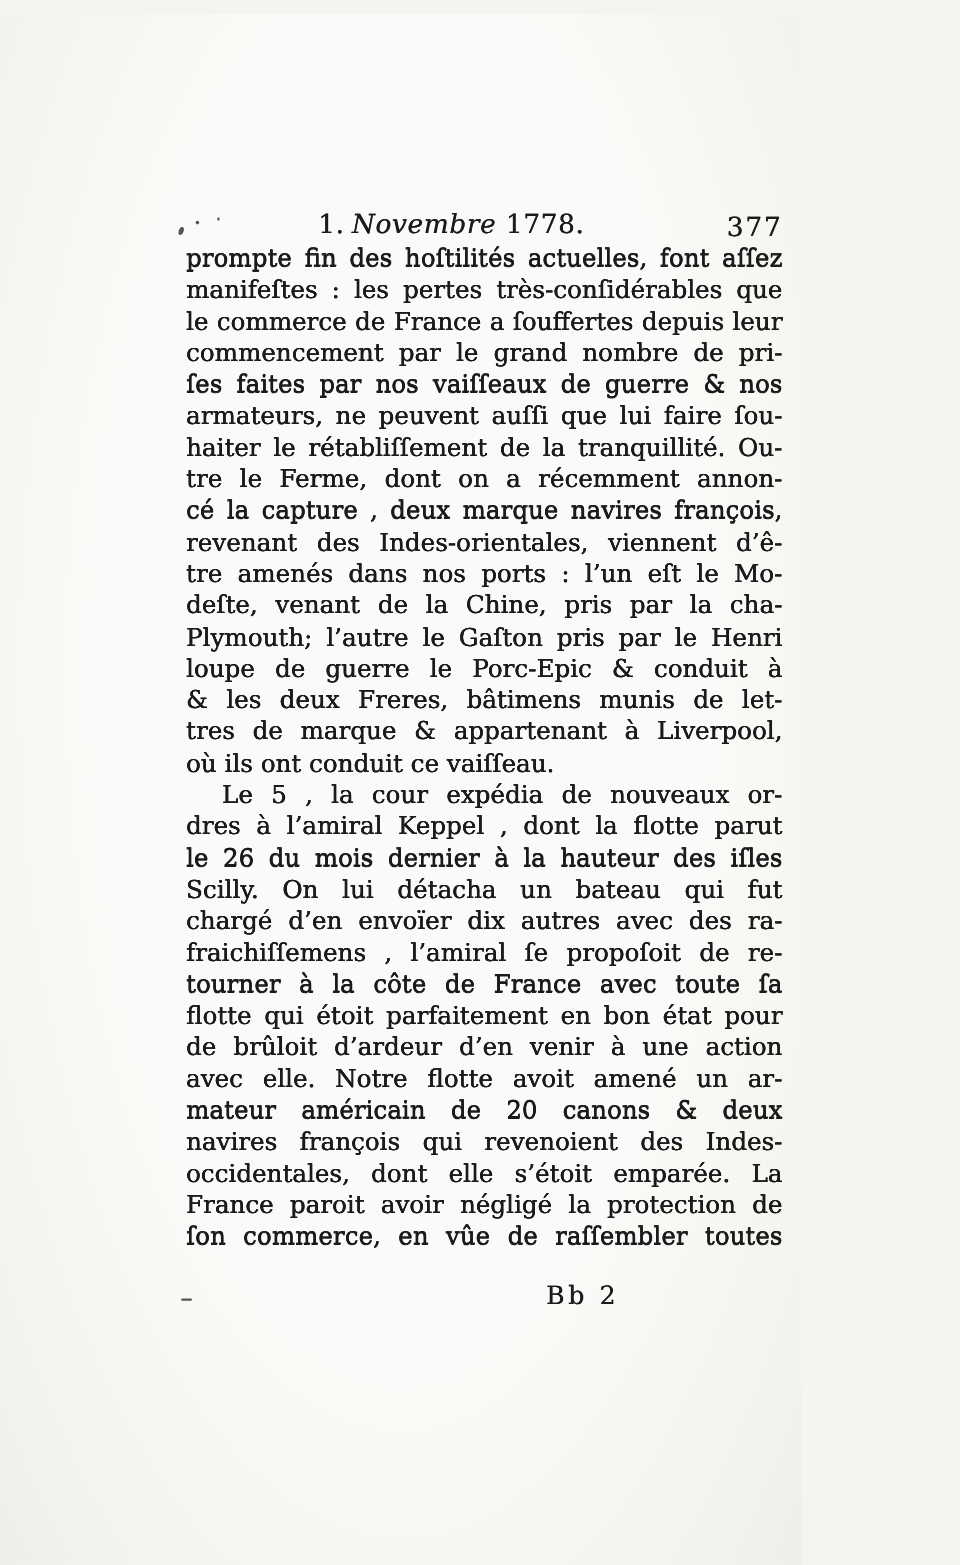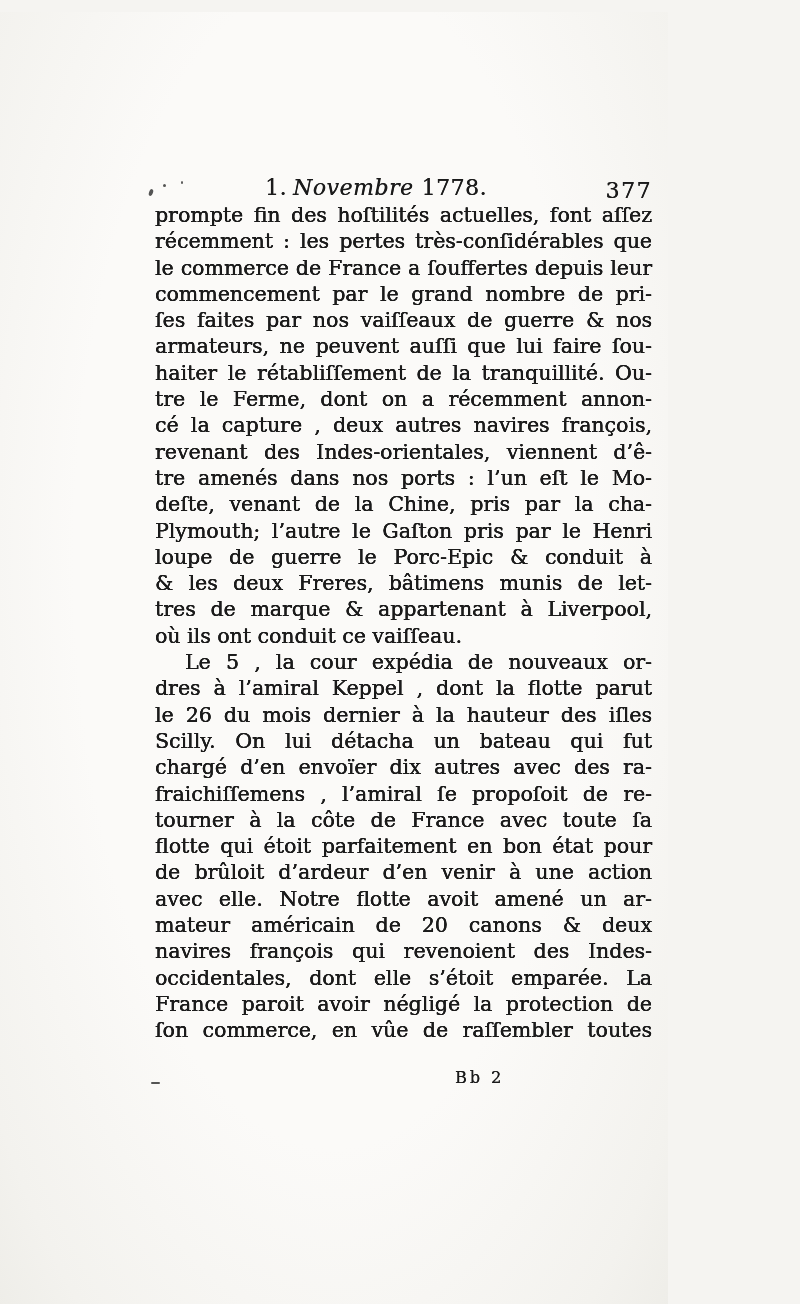--- a/index.html
+++ b/index.html
@@ -38,21 +38,21 @@
   .line {
     height:26.3px; line-height:26.3px;
     text-align:justify; text-align-last:justify;
     white-space:normal;
     text-shadow:0.25px 0 0 currentColor, 0 0.2px 0 currentColor;
   }
   .line.para-last { text-align-last:left; }
   .line.indent { padding-left:30px; }
   
   .signature {
-    position:absolute; left:455px; top:1056px; font-size:16px;
+    position:absolute; left:455px; top:1056px; font-size:21px;
     letter-spacing:3px;
     text-shadow:0.25px 0 0 currentColor;
   }
   
   .speck { position:absolute; background:#2a2a2a; border-radius:50%; opacity:0.8; }
   .speck.s1 { left:149px; top:177px; width:4px; height:7px; border-radius:2px/3.5px; transform:rotate(18deg); }
   .speck.s2 { left:163px; top:172px; width:3px; height:3px; }
   .speck.s3 { left:181px; top:169px; width:2px; height:3px; }
   .speck.s4 { left:151px; top:1070px; width:9px; height:2px; border-radius:1px; }
 </style>
@@ -63,28 +63,28 @@
 
   <div class="header">
     <div class="header-center">
       <span class="issue-number">1.</span><span class="month">Novembre</span><span class="year">1778.</span>
     </div>
     <div class="page-number">377</div>
   </div>
 
   <div class="body-text">
     <div class="line">prompte fin des hoſtilités actuelles, font aſſez</div>
-    <div class="line">récemment : les pertes très-conſidérables que</div>
+    <div class="line">manifeſtes : les pertes très-conſidérables que</div>
     <div class="line">le commerce de France a ſouffertes depuis leur</div>
     <div class="line">commencement par le grand nombre de pri-</div>
     <div class="line">ſes faites par nos vaiſſeaux de guerre &amp; nos</div>
     <div class="line">armateurs, ne peuvent auſſi que lui faire ſou-</div>
     <div class="line">haiter le rétabliſſement de la tranquillité. Ou-</div>
     <div class="line">tre le Ferme, dont on a récemment annon-</div>
-    <div class="line">cé la capture , deux autres navires françois,</div>
+    <div class="line">cé la capture , deux marque navires françois,</div>
     <div class="line">revenant des Indes-orientales, viennent d’ê-</div>
     <div class="line">tre amenés dans nos ports : l’un eſt le Mo-</div>
     <div class="line">deſte, venant de la Chine, pris par la cha-</div>
     <div class="line">Plymouth; l’autre le Gaſton pris par le Henri</div>
     <div class="line">loupe de guerre le Porc-Epic &amp; conduit à</div>
     <div class="line">&amp; les deux Freres, bâtimens munis de let-</div>
     <div class="line">tres de marque &amp; appartenant à Liverpool,</div>
     <div class="line para-last">où ils ont conduit ce vaiſſeau.</div>
     <div class="line indent">Le 5 , la cour expédia de nouveaux or-</div>
     <div class="line">dres à l’amiral Keppel , dont la flotte parut</div>

